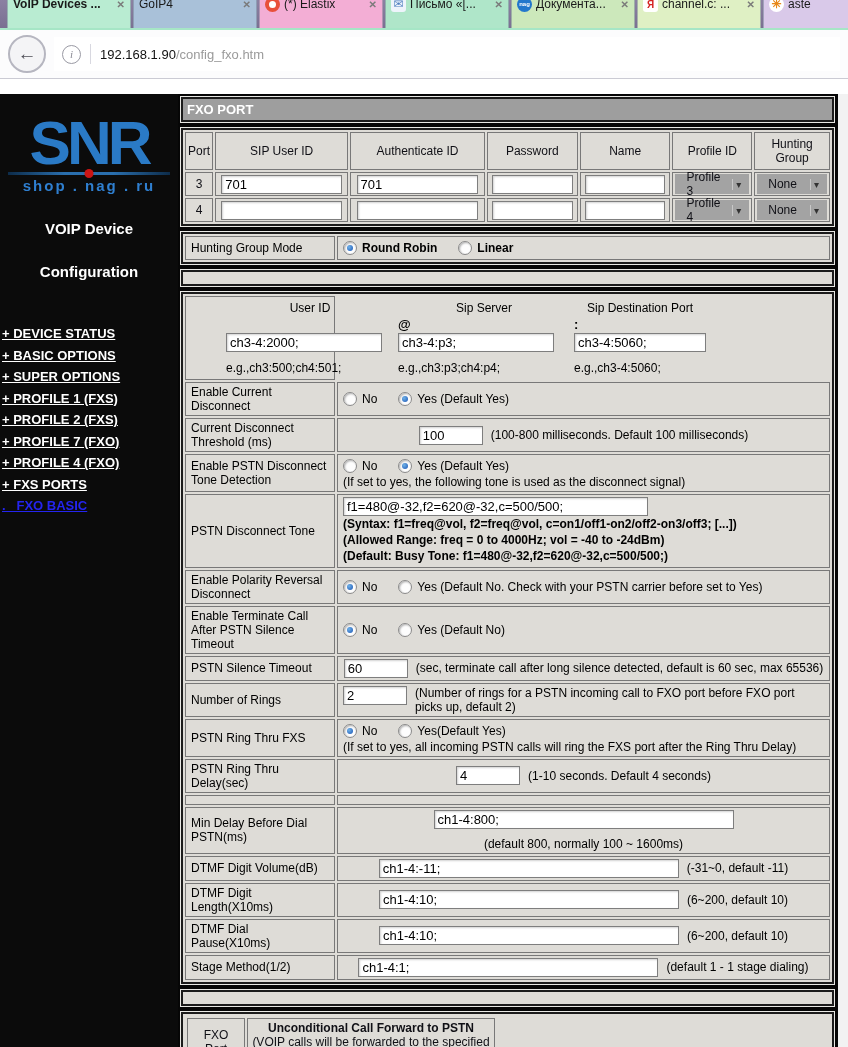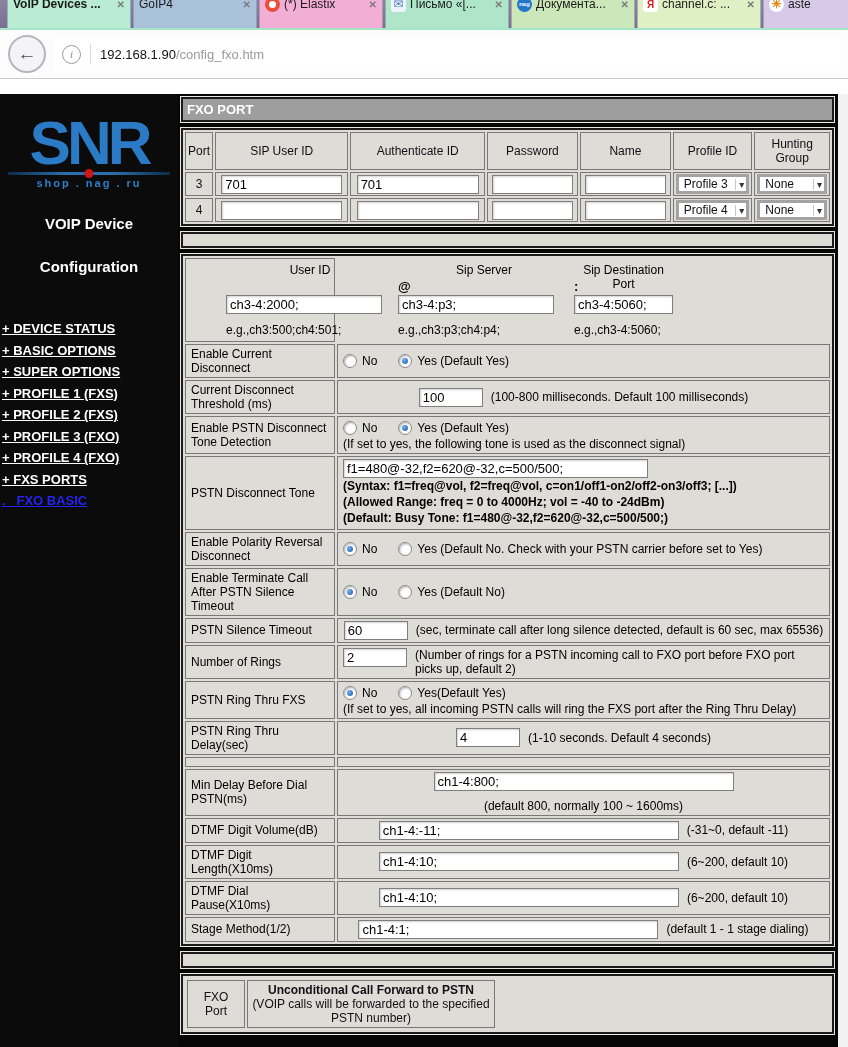--- a/index.html
+++ b/index.html
@@ -38,38 +38,38 @@
   .viewport{display:flex;height:956px;background:#060606;}
   .right-strip{width:10px;background:#f2f2f2;}
   
   .sidebar{width:178px;background:#0b0b0b;flex:0 0 178px;}
   .logo{margin-top:20px;text-align:center;font-size:62px;font-weight:bold;color:#2a7ac6;
     letter-spacing:-4px;line-height:.92;}
   .logo-line{position:relative;height:3px;margin:1px 8px 2px 8px;
     background:linear-gradient(90deg,#0d2c4a,#2a6fae 35%,#2a6fae 65%,#0d2c4a);}
   .logo-dot{position:absolute;left:50%;top:-3px;width:9px;height:9px;border-radius:50%;
     background:#cc1515;transform:translateX(-50%);}
-  .logo-sub{text-align:center;color:#2f7fd0;font-weight:bold;font-size:11px;letter-spacing:2px;}
+  .logo-sub{text-align:center;color:#2f7fd0;font-weight:bold;font-size:15px;letter-spacing:2px;}
   .sb-title{color:#fff;font-weight:bold;font-size:15px;text-align:center;margin-top:26px;}
   .menu{margin-top:46px;padding-left:2px;}
   .menu a{display:block;color:#fff;font-weight:bold;font-size:13px;text-decoration:underline;
     margin-bottom:6.5px;white-space:pre;cursor:pointer;}
   .menu a.active{color:#2424f0;}
   
   .content{flex:1;padding:3px 4px 0 3px;}
   .block{background:#dedcd7;border:2px solid #1b1b1b;outline:1px solid #e8e8e4;margin-bottom:6px;}
   .title-bar{padding:3px 4px;background:#9e9e9e;color:#fff;font-weight:bold;font-size:13px;}
   .spacer-strip{height:12px;}
   
   .ptable{width:100%;border-collapse:separate;border-spacing:2px;}
   .ptable td{border:1px solid #787878;font-size:12px;text-align:center;padding:1px 2px;color:#101016;}
   .ptable tr.phead td{padding:4px 2px;}
   .tin{width:95%;height:19px;border:1px solid #7e7e7e;font:13px "Liberation Sans",sans-serif;
     padding:8px 3px;box-shadow:inset 1px 1px 2px rgba(0,0,0,.18);box-sizing:border-box;}
-  .sel{background:#ffffff;border:3px solid #a3a3a3;height:20px;display:flex;align-items:center;
+  .sel{background:#a3a3a3;border:6px solid #a3a3a3;height:20px;display:flex;align-items:center;
     padding:0 2px 0 5px;font-size:12px;box-sizing:border-box;}
   .sel .sv{flex:1;text-align:left;}
   .sel .arr{color:#333;font-size:10px;padding-left:3px;border-left:1px solid #c8c8c8;margin-left:3px;}
   
   .mwrap{padding:2px;}
   .mrow{display:grid;grid-template-columns:150px 1fr;gap:2px;margin-bottom:2px;}
   .mcell{border:1px solid #787878;padding:2px 5px;font-size:12px;display:flex;
     flex-direction:column;justify-content:center;box-sizing:border-box;}
   .lbl{justify-content:center;}
   .radline{display:flex;align-items:center;gap:5px;min-height:18px;}
@@ -160,21 +160,21 @@
     </div>
     <div class="logo-sub">shop . nag . ru</div>
     <div class="sb-title">VOIP Device</div>
     <div class="sb-title">Configuration</div>
     <div class="menu">
       <a>+ DEVICE STATUS</a>
       <a>+ BASIC OPTIONS</a>
       <a>+ SUPER OPTIONS</a>
       <a>+ PROFILE 1 (FXS)</a>
       <a>+ PROFILE 2 (FXS)</a>
-      <a>+ PROFILE 3 (FXO)</a>
+      <a>+ PROFILE 7 (FXO)</a>
       <a>+ PROFILE 4 (FXO)</a>
       <a>+ FXS PORTS</a>
       <a class="active">.   FXO BASIC</a>
     </div>
   </div>
 
   <div class="content">
 
     <div class="block title-bar">FXO PORT</div>
 
@@ -234,20 +234,33 @@
                 <div class="sel">
             <span class="sv">None</span>
                   <span class="arr">▾</span>
                 </div>
               </td>
         </tr>
       </tbody>
         </table>
     </div>
 
+    <div class="block mwrap">
+      <div class="mrow" style="margin-bottom:0;">
+        <div class="mcell lbl">Hunting Group Mode</div>
+        <div class="mcell">
+          <div class="radline">
+            <span class="radio on"></span>
+            <span style="font-weight:bold;">Round Robin</span>
+            <span class="radio rgap"></span>
+            <span style="font-weight:bold;">Linear</span>
+          </div>
+        </div>
+      </div>
+    </div>
 
     <div class="block spacer-strip"></div>
 
     <div class="block mwrap">
 
       <div class="mrow h-fwd">
         <div class="mcell">
           <div class="fwdgrid">
             <div class="fcol">
               <div class="fh">User ID</div>
@@ -257,21 +270,21 @@
             </div>
             <div class="fcol">
               <div class="fh">Sip Server</div>
               <div class="fp">@</div>
               <input class="inp" style="width: 156px;" value="ch3-4:p3;">
               <div class="feg">e.g.,ch3:p3;ch4:p4;</div>
             </div>
             <div class="fcol">
               <div class="fh">Sip Destination Port</div>
               <div class="fp">:</div>
-              <input class="inp" style="width: 99px;" value="ch3-4:5060;">
+              <input class="inp" style="width: 132px;" value="ch3-4:5060;">
               <div class="feg">e.g.,ch3-4:5060;</div>
             </div>
           </div>
         </div>
       </div>
 
       <div class="mrow">
         <div class="mcell">Enable Current Disconnect</div>
         <div class="mcell">
             <div class="radline">

